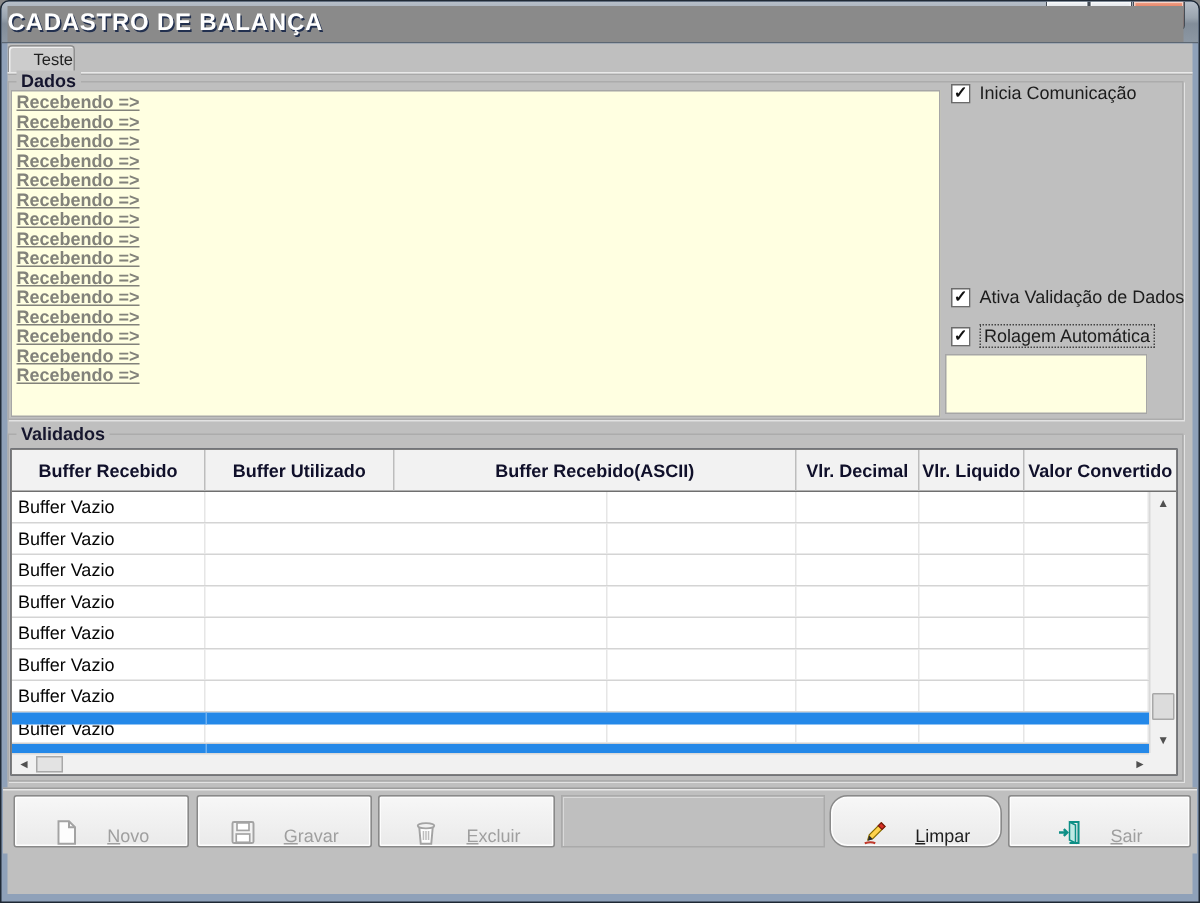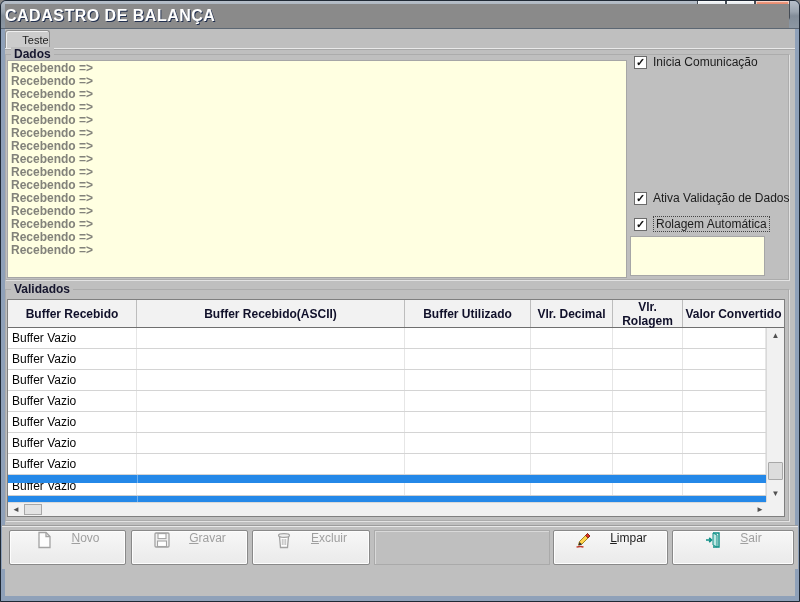--- a/index.html
+++ b/index.html
@@ -38,21 +38,21 @@
 
   .groupbox { position:absolute; border:1px solid #acacac; box-shadow:1px 1px 0 rgba(255,255,255,.55); }
   #group-dados { left:4px; top:53px; width:784px; height:226px; }
   #group-validados { left:4px; top:288px; width:784px; height:232px; }
   .group-label { position:absolute; background:#bfbfbf; padding:0 3px; font-size:12px; font-weight:bold; color:#16162e; }
   #label-dados { left:10px; top:46px; } #label-validados { left:10px; top:281px; }
 
   
   #memo { position:absolute; left:6px; top:59px; width:620px; height:218px; background:#ffffe1;
     border:1px solid #a6a6a6; overflow:hidden; padding:1px 3px; }
-  .memo-line { font-size:12px; font-weight:bold; color:#82827a; line-height:13px; white-space:pre; }
+  .memo-line { font-size:12px; font-weight:bold; color:#82827a; line-height:13px; white-space:pre;text-decoration:underline; }
 
   
   .cbrow { position:absolute; left:633px; display:flex; align-items:center; gap:6px; }
   #cb1 { top:54px; } #cb2 { top:190px; } #cb3 { top:215px; }
   .cbbox { width:13px; height:13px; background:#fff; border:1px solid #6b6b6b; font-size:11px; font-weight:bold;
     color:#111; line-height:11px; text-align:center; flex:0 0 13px; }
   .cblabel { font-size:12px; color:#1c1c1c; line-height:14px; }
   .focus-dotted { border:1px dotted #444; padding:0 2px; }
   #mini-box { position:absolute; left:629px; top:235px; width:135px; height:40px; background:#ffffe1; border:1px solid #a6a6a6; }
 
@@ -83,27 +83,27 @@
   .sb-hbtn { position:absolute; top:0; bottom:0; width:16px; color:#505050; font-size:8px; text-align:center; line-height:13px; }
   #hs-left { left:0; } #hs-right { right:0; }
   #hs-thumb { position:absolute; left:16px; top:1px; bottom:1px; width:18px; background:#e3e3e3; border:1px solid #a8a8a8; }
   #sb-corner { position:absolute; right:0; bottom:0; width:18px; height:14px; background:#f1f1f1; }
 
   
   #btnbar { position:absolute; left:1px; right:1px; top:524px; height:44px; background:#bfbfbf;
     border-top:1px solid #9c9c9c; box-shadow:inset 0 1px 0 #e8e8e8; }
   .pbtn { position:absolute; top:4px; height:35px; background:linear-gradient(#f7f7f7,#eaeaea);
     border:1px solid #898989; border-radius:2px; box-shadow:inset 0 0 0 1px #fdfdfd;
-    display:flex; align-items:flex-start; justify-content:center; gap:18px; font-size:12px; }
+    display:flex; align-items:flex-end; justify-content:center; gap:18px; font-size:12px; }
   .pbtn .lbl { color:#1f1f1f; } .pbtn.disabled .lbl { color:#9f9f9f; }
   .u { text-decoration:underline; }
   #b-novo { left:7px; width:117px; } #b-gravar { left:129px; width:117px; } #b-excluir { left:250px; width:118px; }
   #b-spacer { position:absolute; top:4px; left:372px; width:176px; height:35px; background:#bfbfbf;
     border:1px solid #aaaaaa; box-shadow:inset 1px 1px 0 #d9d9d9; }
-  #b-limpar { left:551px; width:115px; } #b-sair { left:670px; width:122px; }
+  #b-limpar { left:551px; width:115px;border-radius:12px; } #b-sair { left:670px; width:122px; }
   .icon16 { width:18px; height:18px; flex:0 0 18px; }
 </style>
 </head>
 <body>
 
 <div id="window">
 
   <div id="titlebar">
     <div class="app-icon">ST</div>
     <div class="win-title">Cadastro de Equipamentos Auxiliares</div>
@@ -157,24 +157,24 @@
     <div class="cblabel focus-dotted">Rolagem Automática</div>
   </div>
   <div id="mini-box"></div>
 
   <div class="groupbox" id="group-validados"></div>
   <div class="group-label" id="label-validados">Validados</div>
 
   <div id="grid">
     <div id="grid-header">
       <div class="hcell c1">Buffer Recebido</div>
+      <div class="hcell c3">Buffer Utilizado</div>
       <div class="hcell c2">Buffer Recebido(ASCII)</div>
-      <div class="hcell c3">Buffer Utilizado</div>
       <div class="hcell c4">Vlr. Decimal</div>
-      <div class="hcell c5">Vlr. Rolagem</div>
+      <div class="hcell c5">Vlr. Liquido</div>
       <div class="hcell c6">Valor Convertido</div>
     </div>
 
     <div id="grid-body">
       <div id="rows">
           <div class="grow">
           <div class="bcell c1">Buffer Vazio</div>
           <div class="bcell c2"></div>
           <div class="bcell c3"></div>
           <div class="bcell c4"></div>

